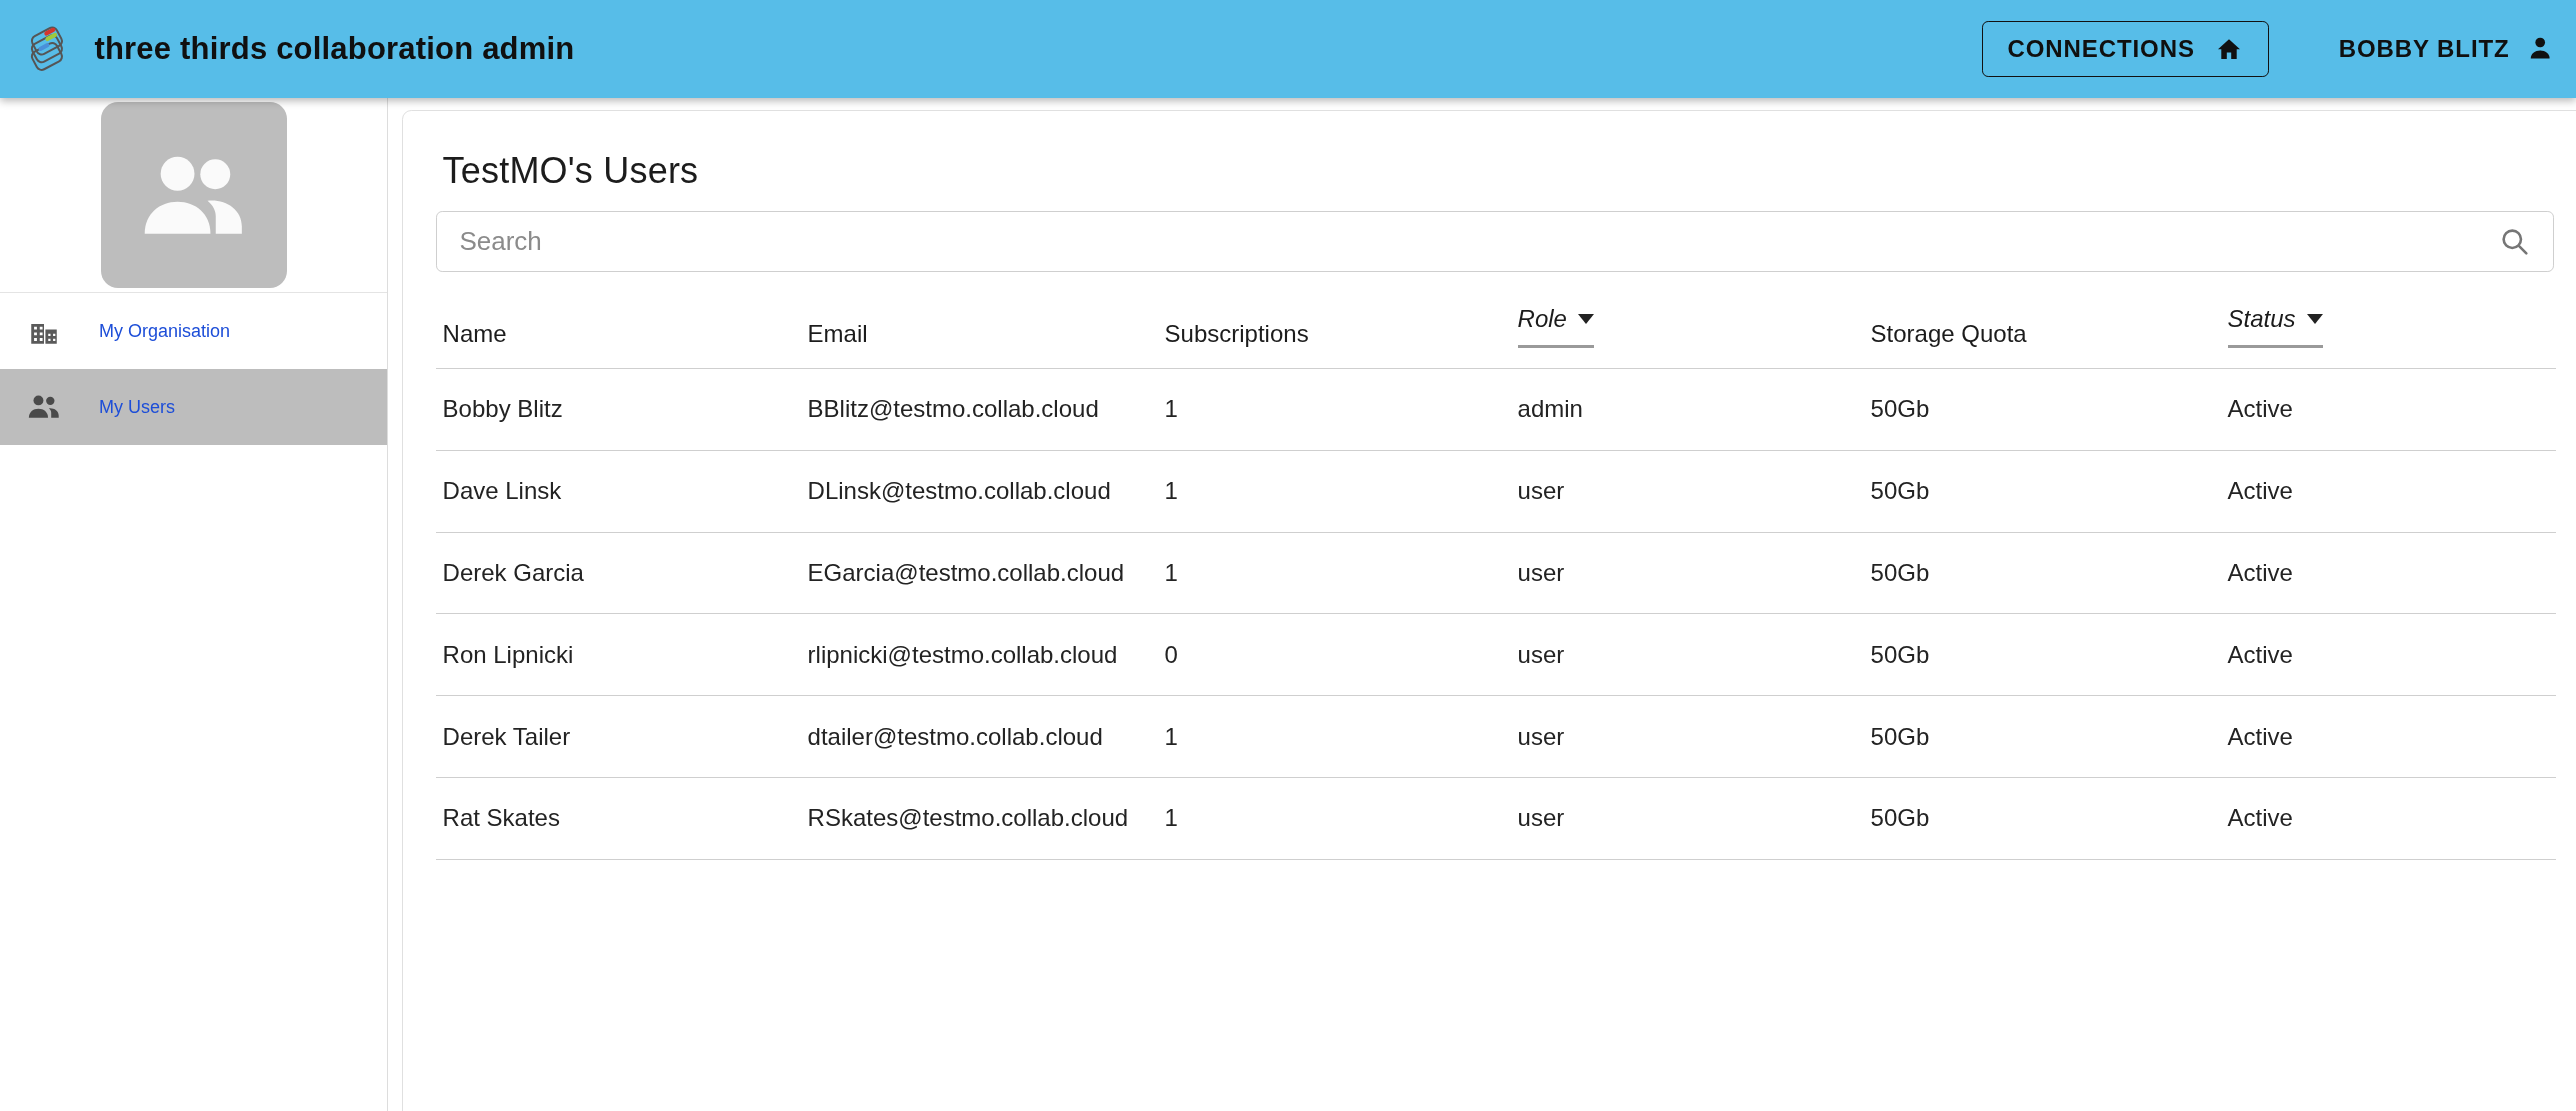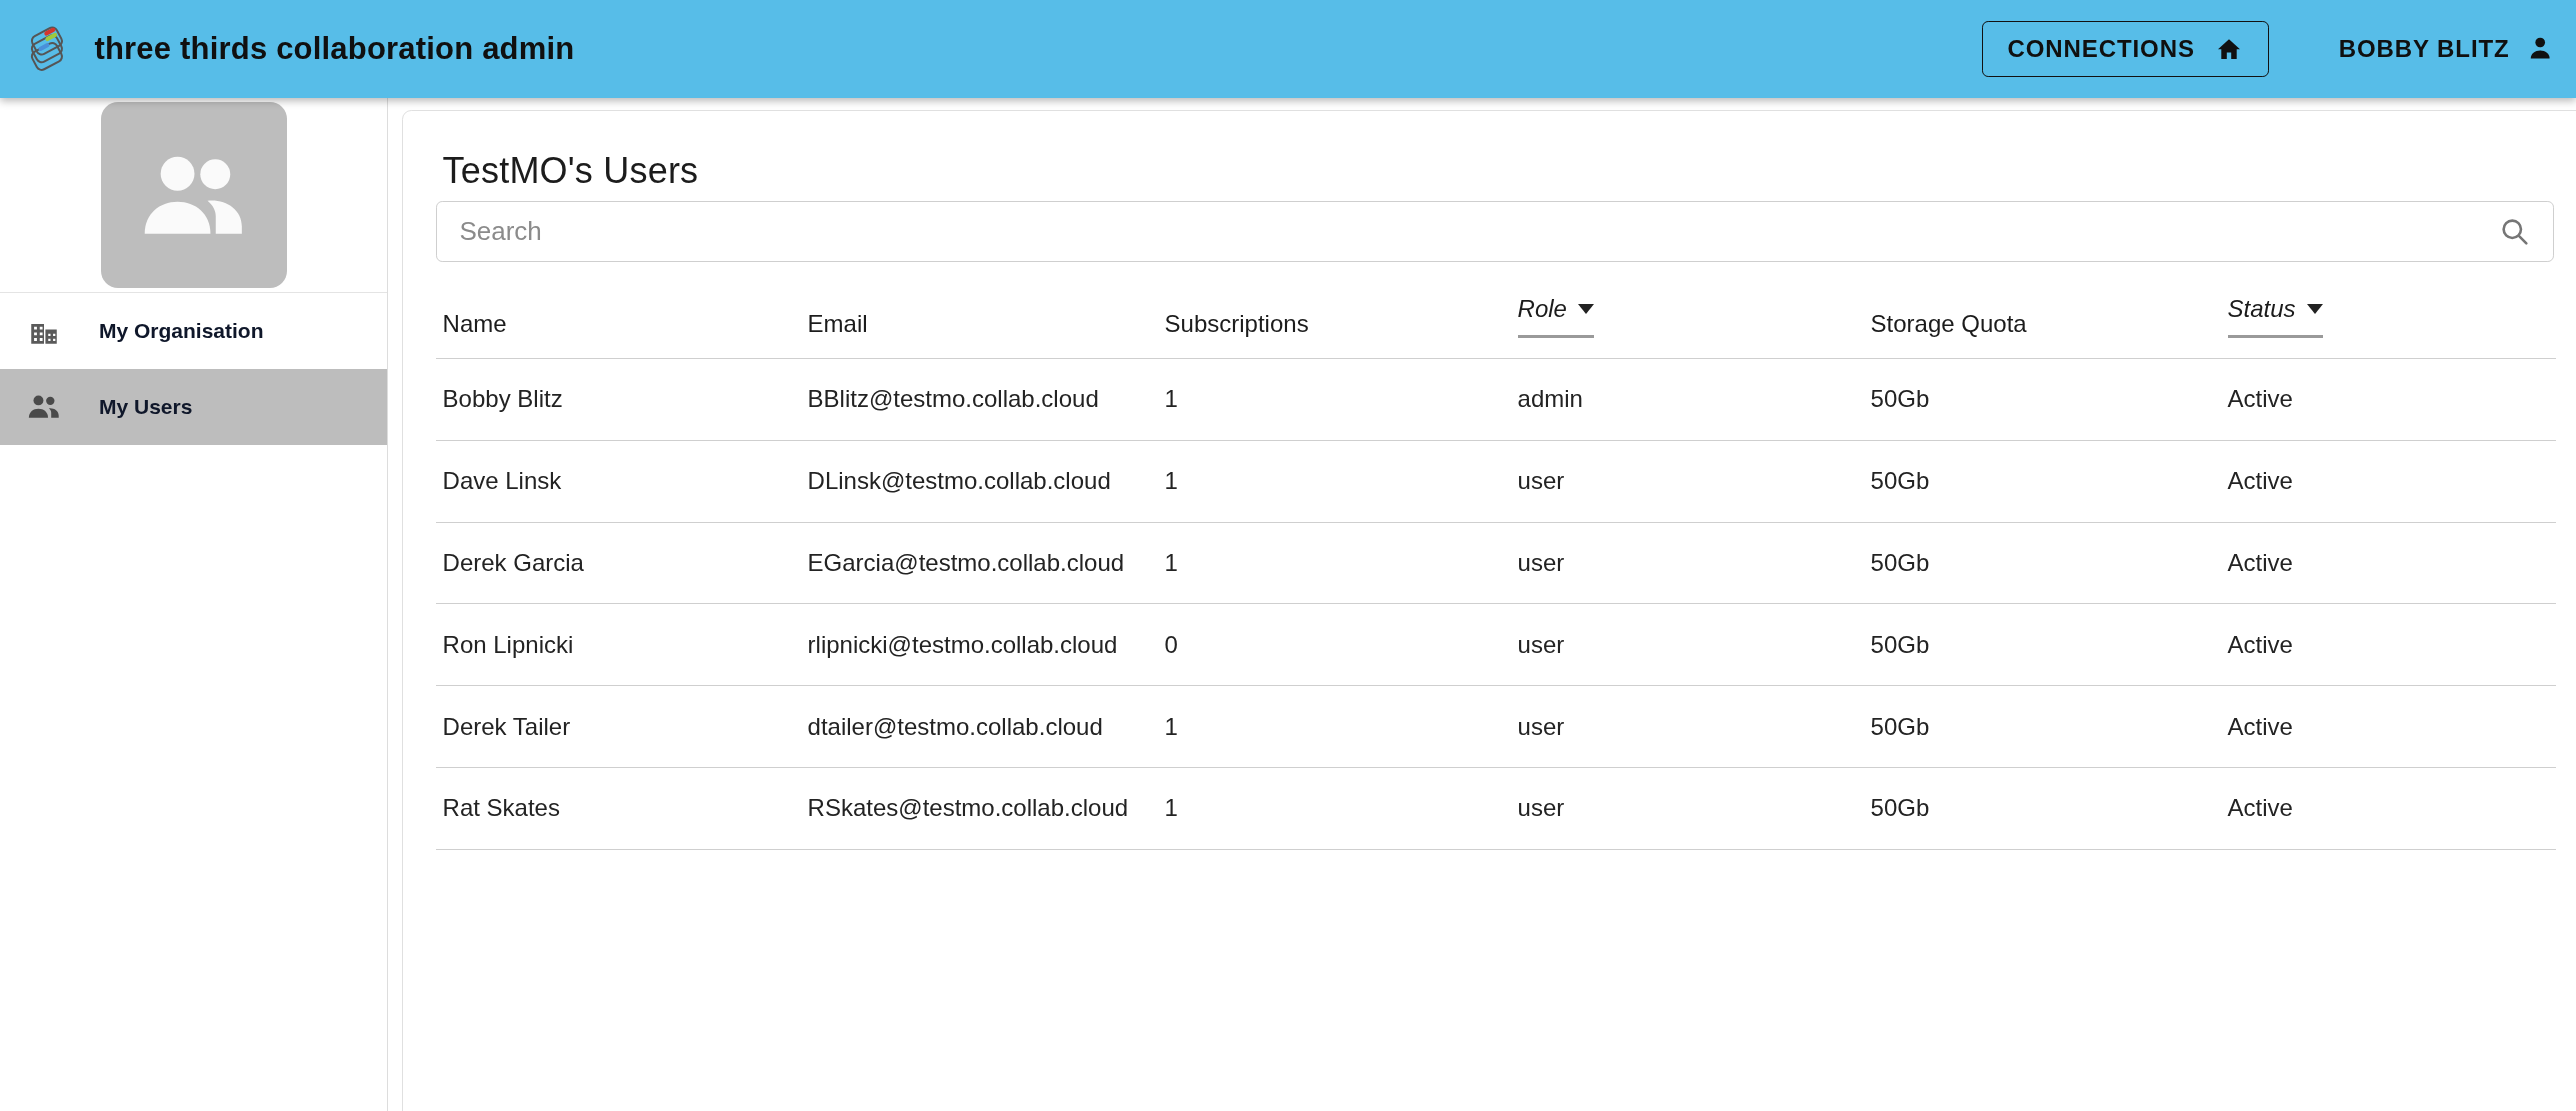--- a/index.html
+++ b/index.html
@@ -137,25 +137,24 @@
   .nav-item.active { background: #bdbdbd; }
   .nav-item .nav-icon {
     width: 48px;
     display: flex;
     align-items: center;
     justify-content: center;
     flex: none;
   }
   .nav-item .nav-icon svg { display: block; }
   .nav-item .nav-label {
-    font-size: 21px;
-    color: #0f172a;
+    font-size: 18px;
+    color: #1d4ed8;
     margin-left: 31px;
     white-space: nowrap;
-    font-weight: bold;
   }
 
   
   .main {
     position: absolute;
     left: 390px; top: 0;
     width: 2186px;
     height: 816px;
     box-sizing: border-box;
     padding: 12.4px 0 0 12.4px;
@@ -173,21 +172,21 @@
   }
   .page-title {
     font-size: 36px;
     color: #1c1c1c;
     margin: 39px 0 0 6.2px;
     letter-spacing: 0.2px;
   }
 
   
   .searchbar {
-    margin-top: 9px;
+    margin-top: 19px;
     height: 61px;
     border: 1.6px solid #cfcfcf;
     border-radius: 6.2px;
     display: flex;
     align-items: center;
     box-sizing: border-box;
     padding: 0 22px 0 20px;
     background: #fff;
   }
   .searchbar input {

